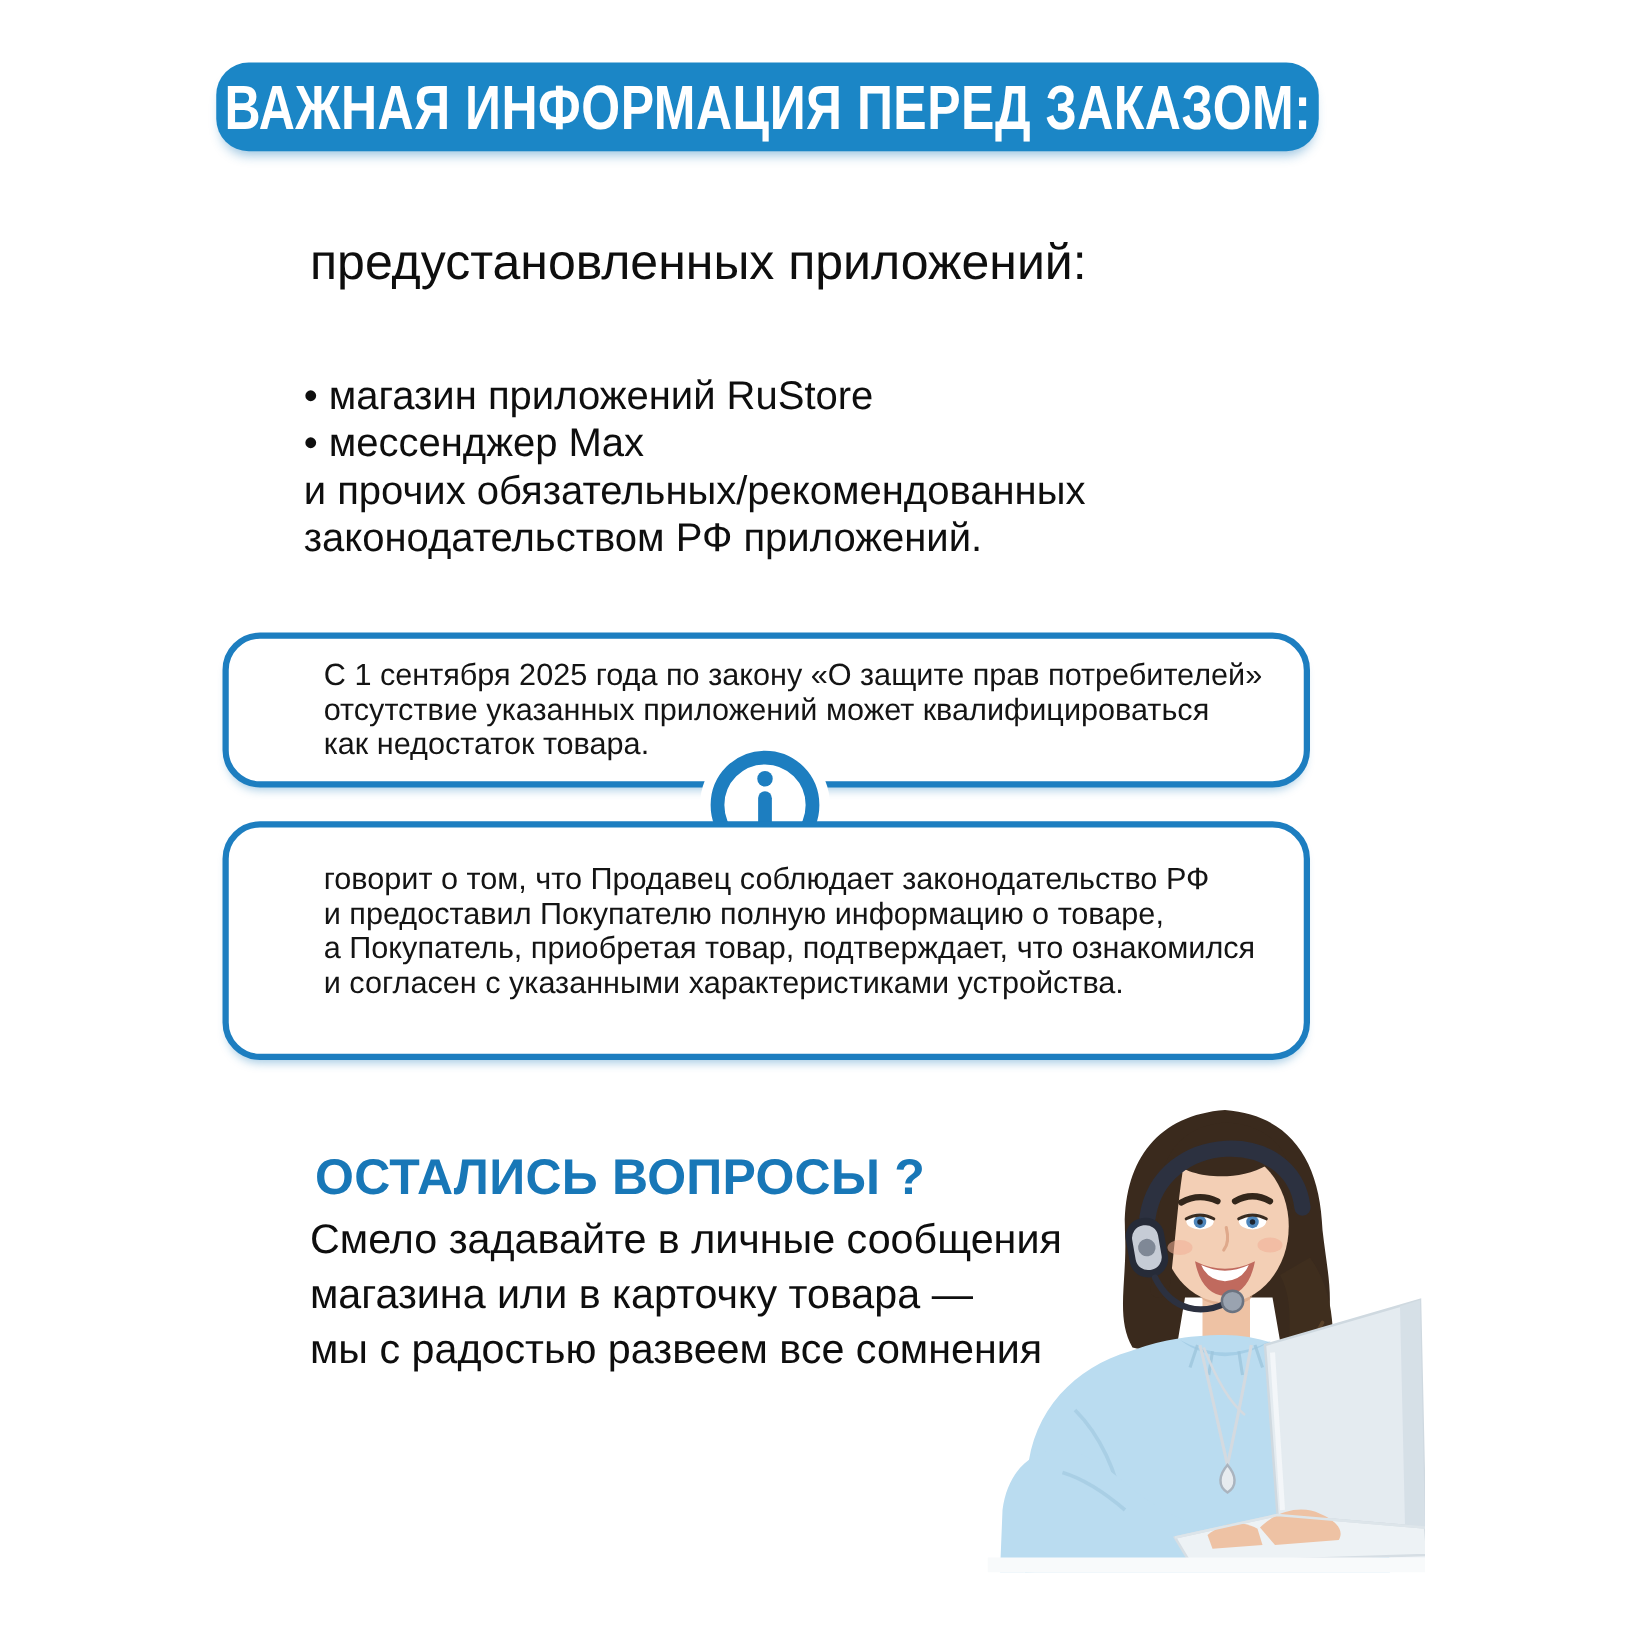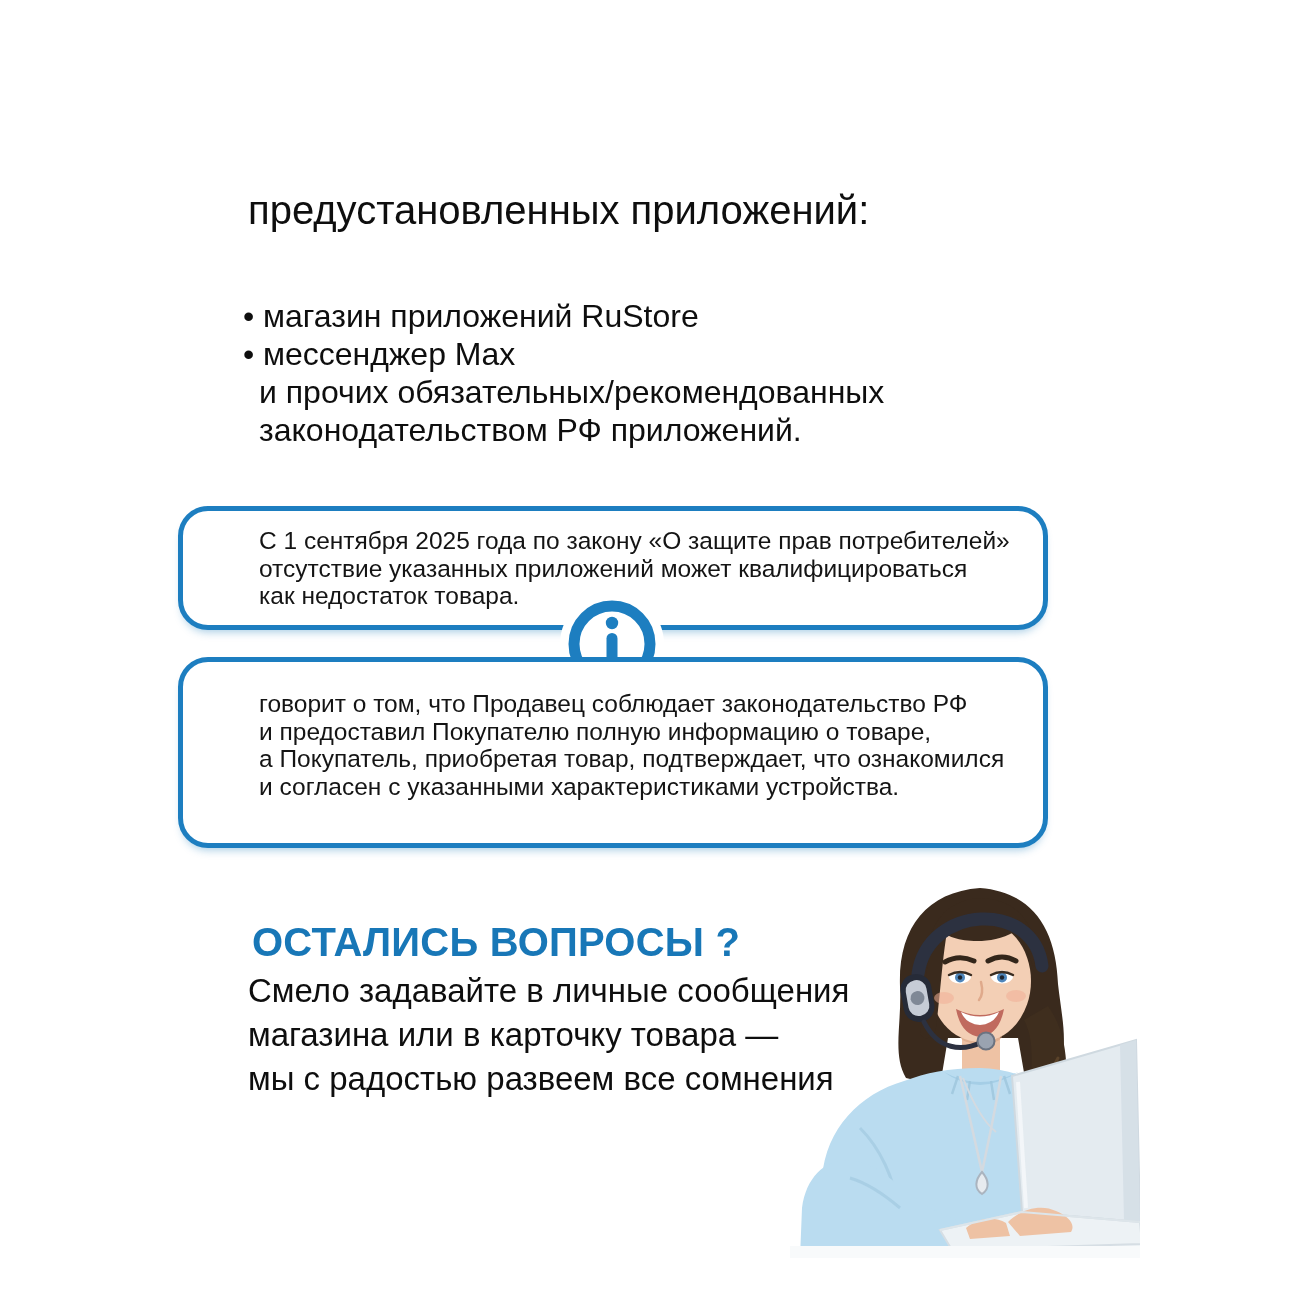--- a/index.html
+++ b/index.html
@@ -15,21 +15,21 @@
   }
   .banner-text{
     color:#ffffff;font-weight:700;font-size:50px;white-space:nowrap;
     transform:scaleX(.80);transform-origin:center;letter-spacing:.5px;
   }
   
   .intro-heading{position:absolute;left:248px;top:186px;font-size:40px;line-height:48px;color:#0e0e0e;}
   .bullets{position:absolute;left:243px;top:297px;font-size:32px;line-height:38px;color:#0e0e0e;}
   .bullet-row{display:flex;align-items:baseline;}
   .bullet-row .dot{width:20px;flex:0 0 20px;}
-  .bullet-note{margin-left:16px;}
+  .bullet-note{}
   
   .info-box{
     position:absolute;left:178px;width:870px;box-sizing:border-box;background:#fff;
     border:5px solid #1d7ec0;border-radius:30px;
     font-size:24.5px;line-height:27.5px;color:#141414;
     box-shadow:0 6px 8px -4px rgba(24,120,184,.38);
   }
   .box-top{top:506px;height:124px;padding:16px 28px 0 76px;}
   .box-bottom{top:657px;height:191px;padding:28px 28px 0 76px;}
   
@@ -41,20 +41,23 @@
   }
   .q-text{position:absolute;left:248px;top:969px;font-size:33px;line-height:44px;color:#0e0e0e;}
   
   .support-photo{position:absolute;left:790px;top:878px;width:350px;height:380px;}
 </style>
 </head>
 <body>
 
 <div class="canvas">
 
+  <header class="banner">
+    <span class="banner-text">ВАЖНАЯ ИНФОРМАЦИЯ ПЕРЕД ЗАКАЗОМ:</span>
+  </header>
 
   <section class="intro-heading">
     <div>предустановленных приложений:</div>
   </section>
 
   <section class="bullets">
     <div class="bullet-row">
       <span class="dot">•</span>
       <span>магазин приложений RuStore</span>
     </div>

